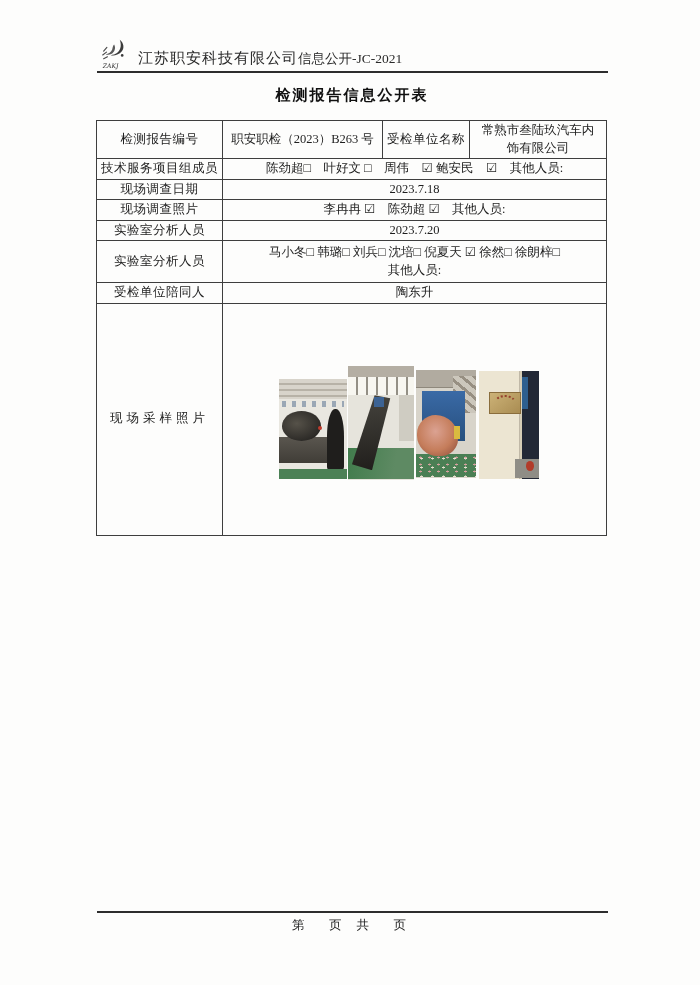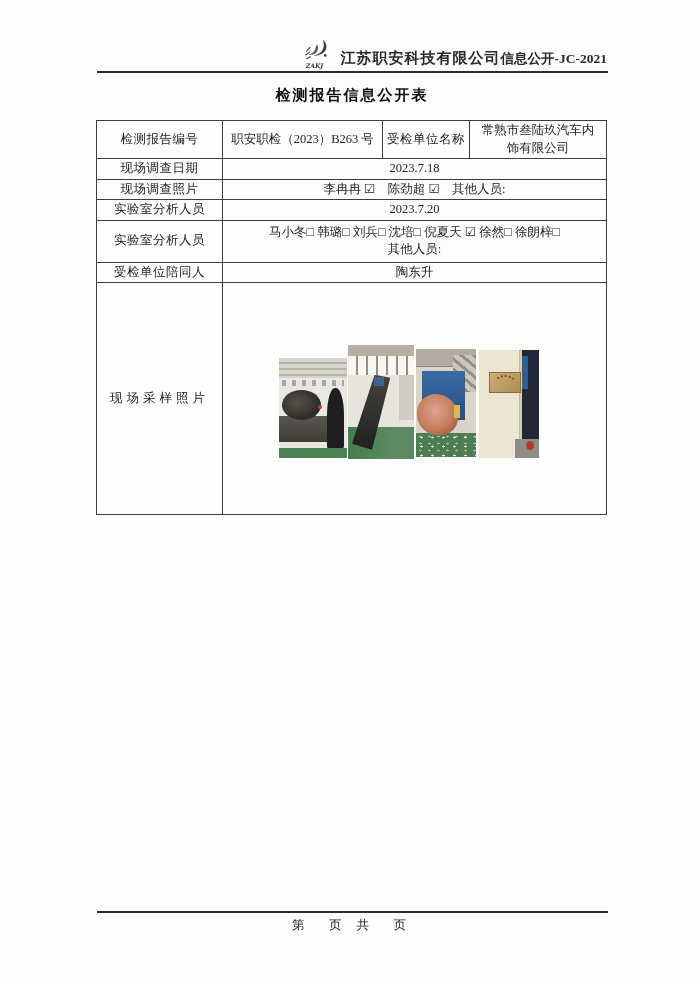--- a/index.html
+++ b/index.html
@@ -2,21 +2,21 @@
 <html><head>
 <meta charset="utf-8">
 <style>
   html,body{margin:0;padding:0;background:#ffffff;}
   .page{
     position:relative;width:700px;height:985px;background:#fdfdfc;overflow:hidden;
     font-family:"Liberation Serif","DejaVu Serif",serif;color:#1e1e1e;
   }
   
   .header{position:absolute;left:97px;top:36px;width:510px;height:34px;
-    display:flex;align-items:flex-end;justify-content:flex-end;font-weight:bold;}
+    display:flex;align-items:flex-end;justify-content:flex-start;}
   .brand{display:flex;align-items:flex-end;gap:3px;}
   .logo{width:38px;height:32px;flex:0 0 auto;}
   .company{font-size:15px;letter-spacing:1px;color:#2a2a2a;padding-bottom:2px;}
   .doccode{font-size:13.5px;color:#2a2a2a;padding-bottom:2px;}
   .header-rule{position:absolute;left:97px;top:71px;width:511px;height:2px;background:#2d2d2d;}
   
   .title{position:absolute;left:97px;top:86px;width:510px;text-align:center;
     font-size:15px;font-weight:bold;letter-spacing:2px;color:#101010;}
   
   table.form{position:absolute;left:96px;top:120px;width:511px;border-collapse:collapse;table-layout:fixed;}
@@ -130,20 +130,24 @@
         <col style="width:137px">
       </colgroup>
     <tbody>
         <tr class="r1">
       <td class="lab">检测报告编号</td>
       <td>职安职检（2023）B263 号</td>
       <td class="lab">受检单位名称</td>
       <td style="padding:0 8px">常熟市叁陆玖汽车内饰有限公司</td>
     </tr>
     <tr class="r18">
+      <td class="lab">技术服务项目组成员</td>
+      <td class="leftcell chkline" colspan="3">陈劲超□　叶好文 □　周伟　☑ 鲍安民　☑　其他人员:</td>
+    </tr>
+    <tr class="r18">
       <td class="lab">现场调查日期</td>
       <td colspan="3">2023.7.18</td>
     </tr>
     <tr class="r18">
       <td class="lab">现场调查照片</td>
       <td class="leftcell chkline" colspan="3">李冉冉 ☑　陈劲超 ☑　其他人员:</td>
     </tr>
     <tr class="r18">
       <td class="lab">实验室分析人员</td>
       <td colspan="3">2023.7.20</td>

